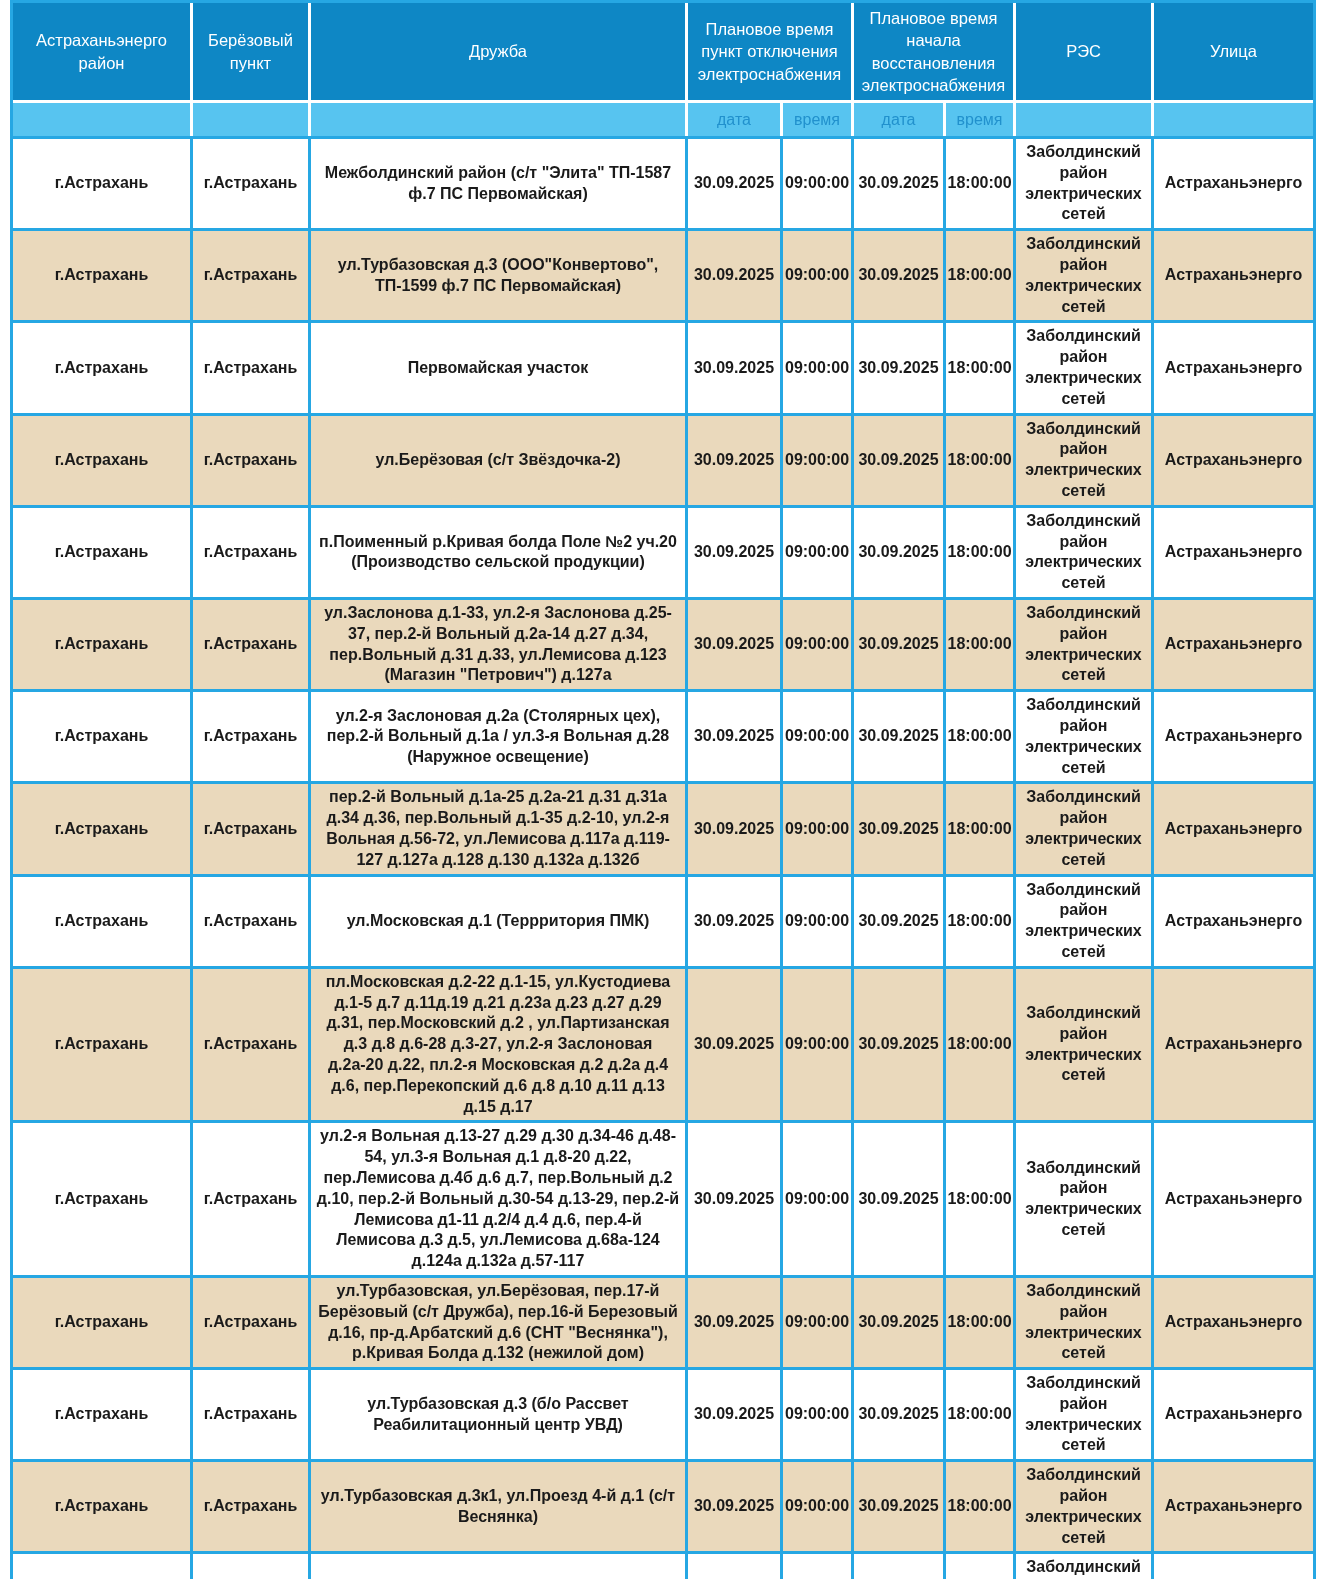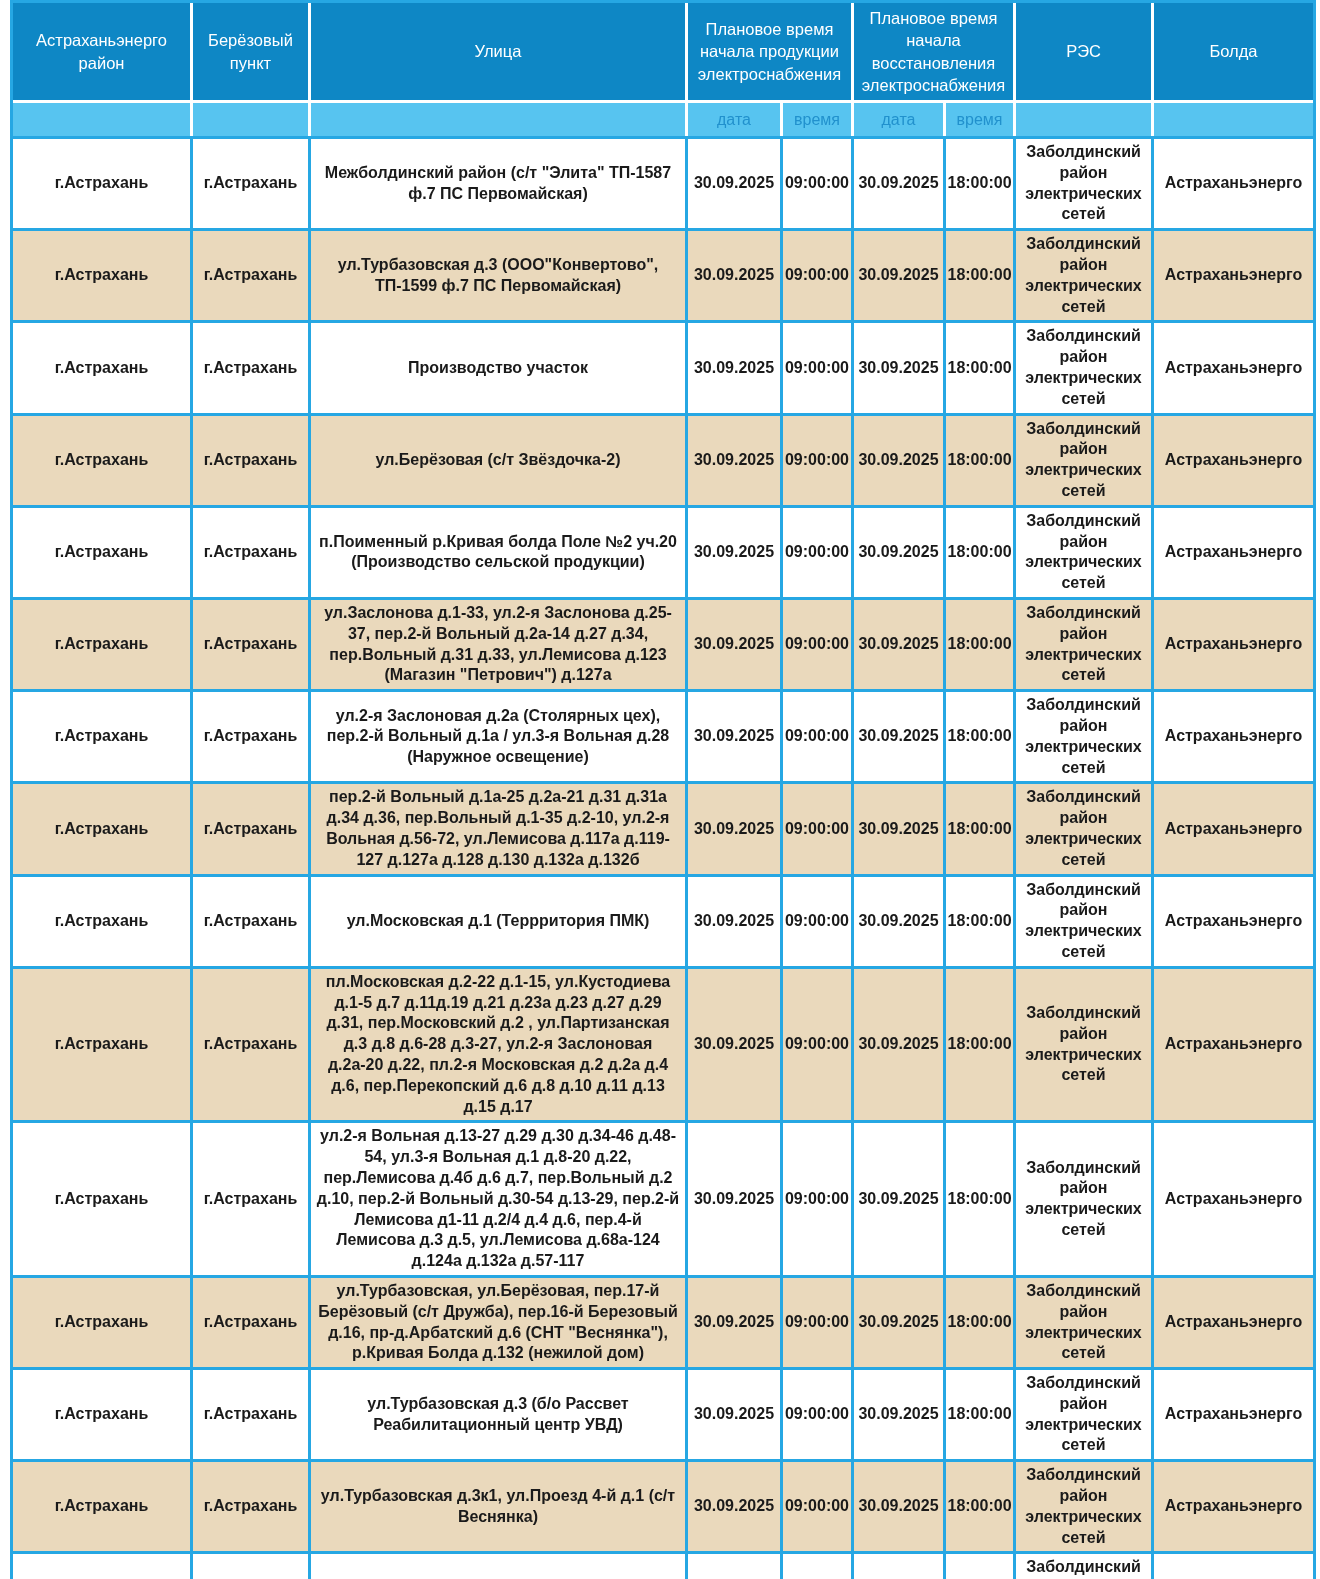--- a/index.html
+++ b/index.html
@@ -89,25 +89,25 @@
       <col style="width:71px">
       <col style="width:92px">
       <col style="width:70px">
       <col style="width:138px">
       <col style="width:162px">
     </colgroup>
     <thead>
       <tr class="head-main">
         <th>Астраханьэнерго район</th>
         <th>Берёзовый пункт</th>
-        <th>Улица</th>
-        <th colspan="2">Плановое время начала продукции электроснабжения</th>
+        <th>Дружба</th>
+        <th colspan="2">Плановое время пункт отключения электроснабжения</th>
         <th colspan="2">Плановое время начала восстановления электроснабжения</th>
         <th>РЭС</th>
-        <th>Болда</th>
+        <th>Улица</th>
       </tr>
       <tr class="head-sub">
         <th></th>
         <th></th>
         <th></th>
         <th>дата</th>
         <th>время</th>
         <th>дата</th>
         <th>время</th>
         <th></th>
@@ -133,21 +133,21 @@
     <td class="cell-date">30.09.2025</td>
     <td class="cell-time">09:00:00</td>
     <td class="cell-date">30.09.2025</td>
     <td class="cell-time">18:00:00</td>
     <td>Заболдинский район электрических сетей</td>
     <td>Астраханьэнерго</td>
   </tr>
         <tr>
     <td>г.Астрахань</td>
     <td>г.Астрахань</td>
-    <td>Производство участок</td>
+    <td>Первомайская участок</td>
     <td class="cell-date">30.09.2025</td>
     <td class="cell-time">09:00:00</td>
     <td class="cell-date">30.09.2025</td>
     <td class="cell-time">18:00:00</td>
     <td>Заболдинский район электрических сетей</td>
     <td>Астраханьэнерго</td>
   </tr>
         <tr class="striped">
     <td>г.Астрахань</td>
     <td>г.Астрахань</td>

